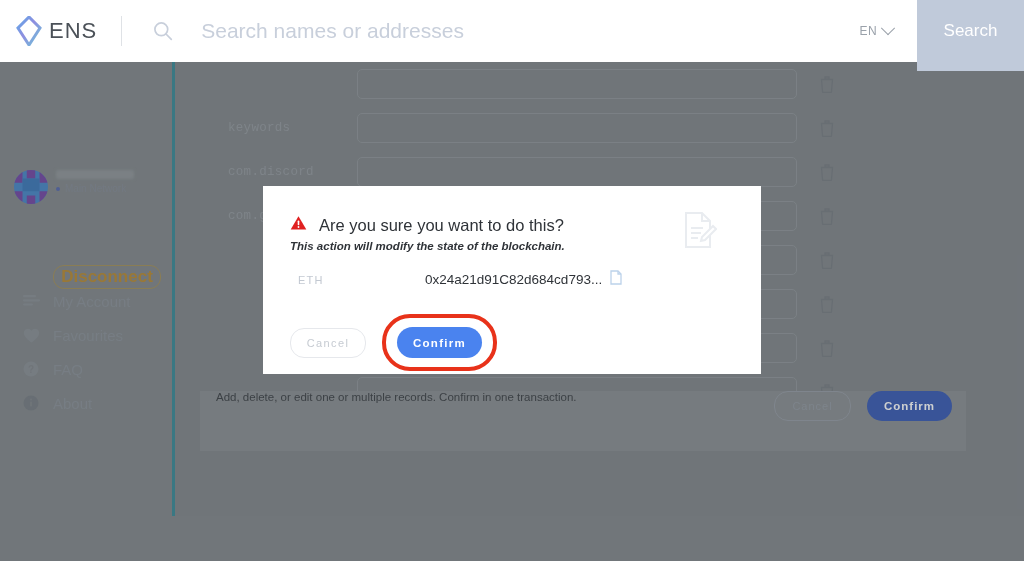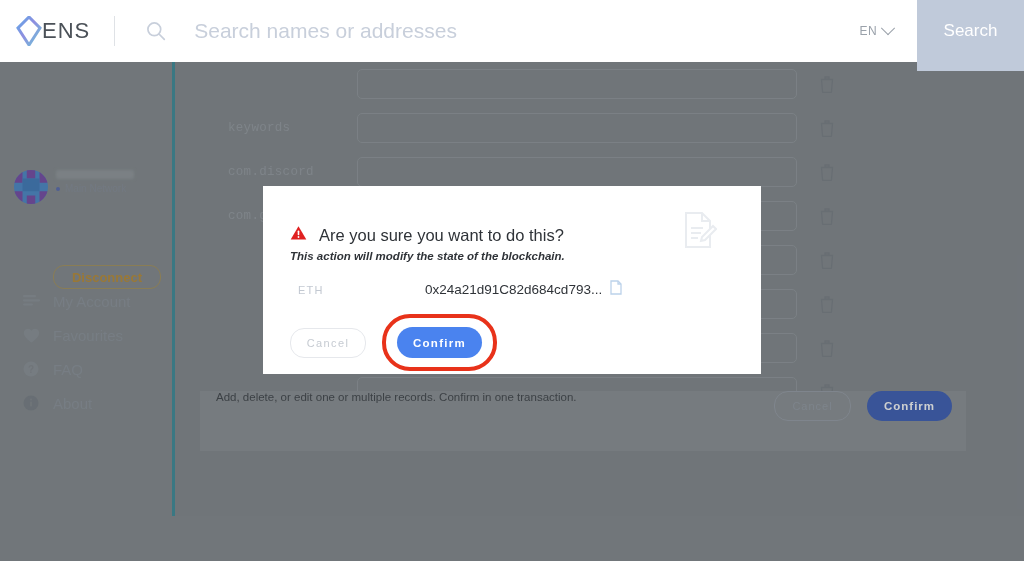--- a/index.html
+++ b/index.html
@@ -29,20 +29,21 @@
     width: 1024px;
     height: 62px;
     background: #ffffff;
     display: flex;
     align-items: center;
     z-index: 40;
   }
   .brand {
     display: flex;
     align-items: center;
+    gap: 7px;
     margin-left: 16px;
   }
   .ens-logo-mark {
     width: 26px;
     height: 30px;
     position: relative;
   }
   .ens-logo-mark svg { display: block; }
   .ens-wordmark {
     font-size: 22px;
@@ -148,21 +149,21 @@
   }
   .disconnect-btn {
     position: absolute;
     left: 53px;
     top: 203px;
     width: 106px;
     height: 22px;
     border: 1px solid #a08a4e;
     border-radius: 11px;
     color: #b58324;
-    font-size: 13px;
+    font-size: 17px;
     font-weight: bold;
     display: flex;
     align-items: center;
     justify-content: center;
     background: transparent;
     font-family: "Liberation Sans", sans-serif;
     cursor: pointer;
   }
   .nav-list {
     position: absolute;
@@ -306,21 +307,21 @@
     width: 498px;
     height: 188px;
     background: #ffffff;
     z-index: 60;
   }
   .modal-title-row {
     display: flex;
     align-items: center;
     gap: 12px;
     margin-left: 27px;
-    padding-top: 39px;
+    padding-top: 29px;
   }
   .warn-icon { flex: none; }
   .modal-title {
     font-size: 16.5px;
     color: #2f3338;
   }
   .modal-sub {
     margin-left: 27px;
     margin-top: 5px;
     font-size: 11.5px;

